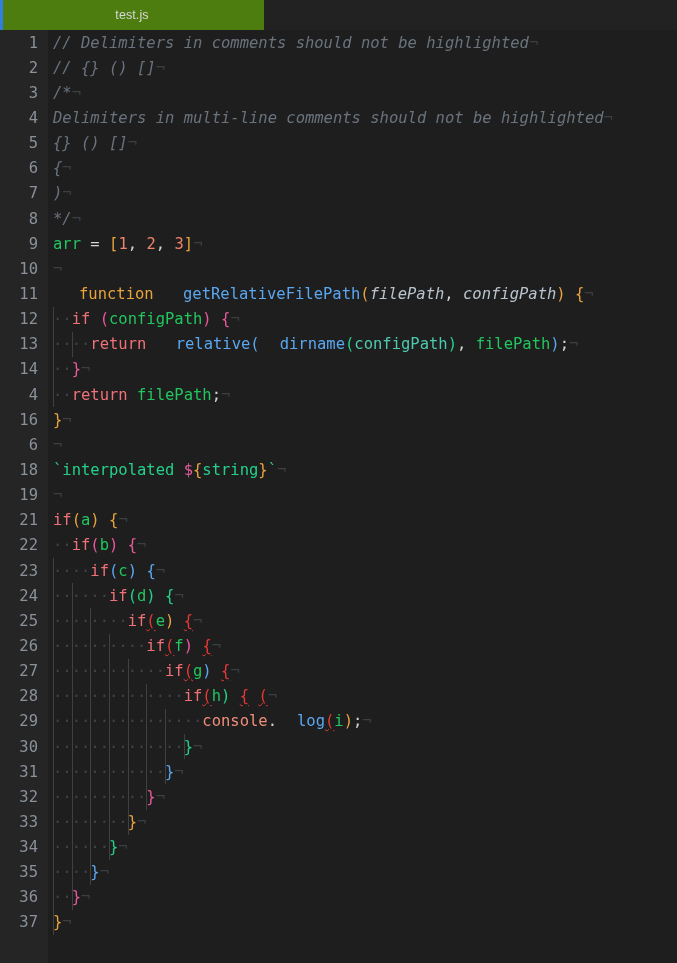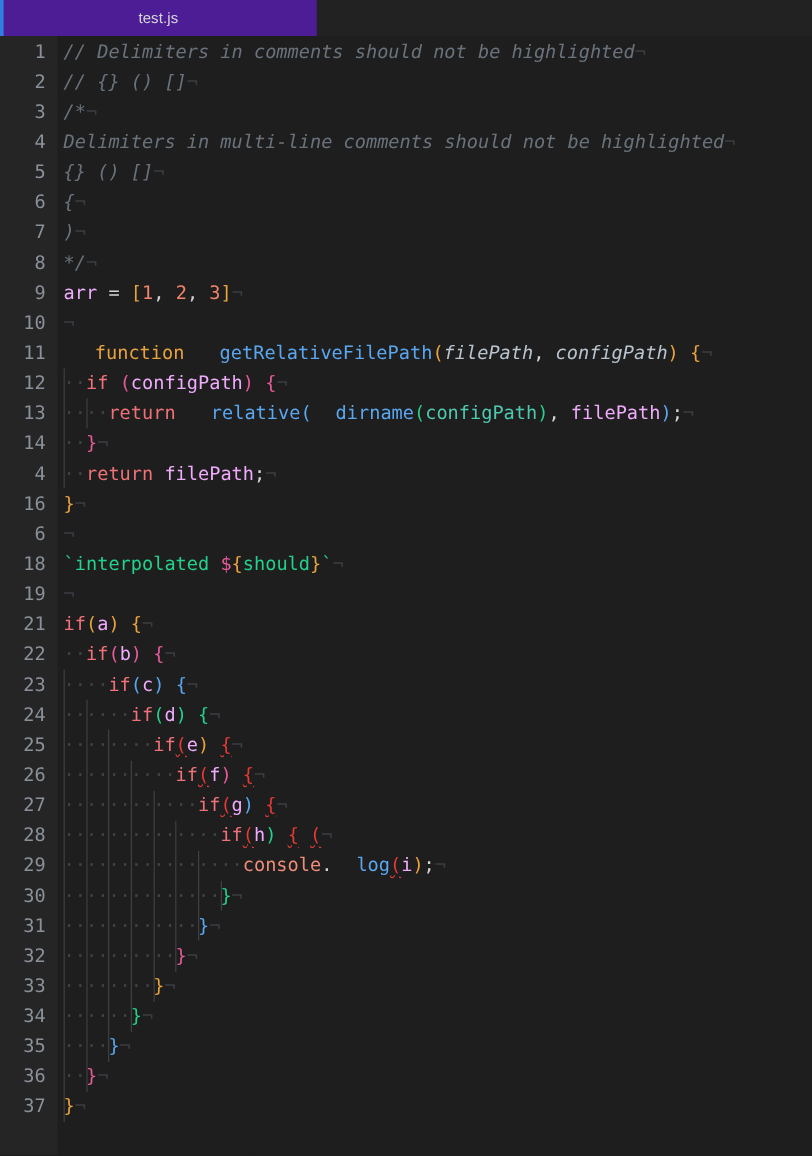--- a/index.html
+++ b/index.html
@@ -13,21 +13,21 @@
   
   #tabbar {
     display: flex;
     height: 30px;
     background: #202020;
     position: relative;
   }
   #tab-active {
     width: 264px;
     height: 30px;
-    background: #4c1d95;
+    background: #4d7c0f;
     display: flex;
     align-items: center;
     justify-content: center;
     position: relative;
     color: #d8d8d8;
     font-family: "Liberation Sans", sans-serif;
     font-size: 12.5px;
     letter-spacing: .1px;
   }
   #tab-active::before {
@@ -92,21 +92,21 @@
     top: 0; bottom: 0;
     width: 1px;
     background: #404040;
   }
 
   
   .cmt   { color: #6a737d; font-style: italic; }
   .kw    { color: #f07178; }            
   .kw2   { color: #e8a33d; margin-left: 26px; }            
   .fn    { color: #5aa7f0; margin-left: 20px; }            
-  .var   { color: #f0abfc; }
+  .var   { color: #22c55e; }
   .param { color: #b9c4cf; font-style: italic; }
   .str   { color: #23d18b; }
   .num   { color: #f0846b; }
   .op    { color: #d4d4d4; }
   .tealv { color: #4ec9b0; }
   .obj   { color: #f08d7a; }            
 
   
   .b1 { color: #e8a33d; }   
   .b2 { color: #e75a9b; }   
@@ -140,21 +140,21 @@
       <div class="row"><div class="ln">8</div><div class="code"><span class="cmt">*/</span><span class="eol">¬</span></div></div>
       <div class="row"><div class="ln">9</div><div class="code"><span class="var">arr</span><span class="op"> </span><span class="op">=</span><span class="op"> </span><span class="b1">[</span><span class="num">1</span><span class="op">,</span><span class="op"> </span><span class="num">2</span><span class="op">,</span><span class="op"> </span><span class="num">3</span><span class="b1">]</span><span class="eol">¬</span></div></div>
       <div class="row"><div class="ln">10</div><div class="code"><span class="eol">¬</span></div></div>
       <div class="row"><div class="ln">11</div><div class="code"><span class="kw2">function</span><span class="op"> </span><span class="fn">getRelativeFilePath</span><span class="b1">(</span><span class="param">filePath</span><span class="op">,</span><span class="op"> </span><span class="param">configPath</span><span class="b1">)</span><span class="op"> </span><span class="b1">{</span><span class="eol">¬</span></div></div>
       <div class="row"><div class="ln">12</div><div class="code"><span class="ws">··</span><span class="kw">if</span><span class="op"> </span><span class="b2">(</span><span class="var">configPath</span><span class="b2">)</span><span class="op"> </span><span class="b2">{</span><span class="eol">¬</span></div></div>
       <div class="row"><div class="ln">13</div><div class="code"><span class="ws">····</span><span class="kw">return</span><span class="op"> </span><span class="fn">relative</span><span class="b3">(</span><span class="fn">dirname</span><span class="b4">(</span><span class="tealv">configPath</span><span class="b4">)</span><span class="op">,</span><span class="op"> </span><span class="var">filePath</span><span class="b3">)</span><span class="op">;</span><span class="eol">¬</span></div></div>
       <div class="row"><div class="ln">14</div><div class="code"><span class="ws">··</span><span class="b2">}</span><span class="eol">¬</span></div></div>
       <div class="row"><div class="ln">4</div><div class="code"><span class="ws">··</span><span class="kw">return</span><span class="op"> </span><span class="var">filePath</span><span class="op">;</span><span class="eol">¬</span></div></div>
       <div class="row"><div class="ln">16</div><div class="code"><span class="b1">}</span><span class="eol">¬</span></div></div>
       <div class="row"><div class="ln">6</div><div class="code"><span class="eol">¬</span></div></div>
-      <div class="row"><div class="ln">18</div><div class="code"><span class="str">`interpolated </span><span class="b2">$</span><span class="b1">{</span><span class="str">should</span><span class="b1">}</span><span class="str">`</span><span class="eol">¬</span></div></div>
+      <div class="row"><div class="ln">18</div><div class="code"><span class="str">`interpolated </span><span class="b2">$</span><span class="b1">{</span><span class="str">string</span><span class="b1">}</span><span class="str">`</span><span class="eol">¬</span></div></div>
       <div class="row"><div class="ln">19</div><div class="code"><span class="eol">¬</span></div></div>
       <div class="row"><div class="ln">21</div><div class="code"><span class="kw">if</span><span class="b1">(</span><span class="var">a</span><span class="b1">)</span><span class="op"> </span><span class="b1">{</span><span class="eol">¬</span></div></div>
       <div class="row"><div class="ln">22</div><div class="code"><span class="ws">··</span><span class="kw">if</span><span class="b2">(</span><span class="var">b</span><span class="b2">)</span><span class="op"> </span><span class="b2">{</span><span class="eol">¬</span></div></div>
       <div class="row"><div class="ln">23</div><div class="code"><span class="ws">····</span><span class="kw">if</span><span class="b3">(</span><span class="var">c</span><span class="b3">)</span><span class="op"> </span><span class="b3">{</span><span class="eol">¬</span></div></div>
       <div class="row"><div class="ln">24</div><div class="code"><span class="ws">······</span><span class="kw">if</span><span class="b4">(</span><span class="var">d</span><span class="b4">)</span><span class="op"> </span><span class="b4">{</span><span class="eol">¬</span></div></div>
       <div class="row"><div class="ln">25</div><div class="code"><span class="ws">········</span><span class="kw">if</span><span class="berr">(</span><span class="var">e</span><span class="b1">)</span><span class="op"> </span><span class="berr">{</span><span class="eol">¬</span></div></div>
       <div class="row"><div class="ln">26</div><div class="code"><span class="ws">··········</span><span class="kw">if</span><span class="berr">(</span><span class="var">f</span><span class="b2">)</span><span class="op"> </span><span class="berr">{</span><span class="eol">¬</span></div></div>
       <div class="row"><div class="ln">27</div><div class="code"><span class="ws">············</span><span class="kw">if</span><span class="berr">(</span><span class="var">g</span><span class="b3">)</span><span class="op"> </span><span class="berr">{</span><span class="eol">¬</span></div></div>
       <div class="row"><div class="ln">28</div><div class="code"><span class="ws">··············</span><span class="kw">if</span><span class="berr">(</span><span class="var">h</span><span class="b4">)</span><span class="op"> </span><span class="berr">{</span><span class="op"> </span><span class="berr">(</span><span class="eol">¬</span></div></div>
       <div class="row"><div class="ln">29</div><div class="code"><span class="ws">················</span><span class="obj">console</span><span class="op">.</span><span class="fn">log</span><span class="berr">(</span><span class="var">i</span><span class="b1">)</span><span class="op">;</span><span class="eol">¬</span></div></div>

